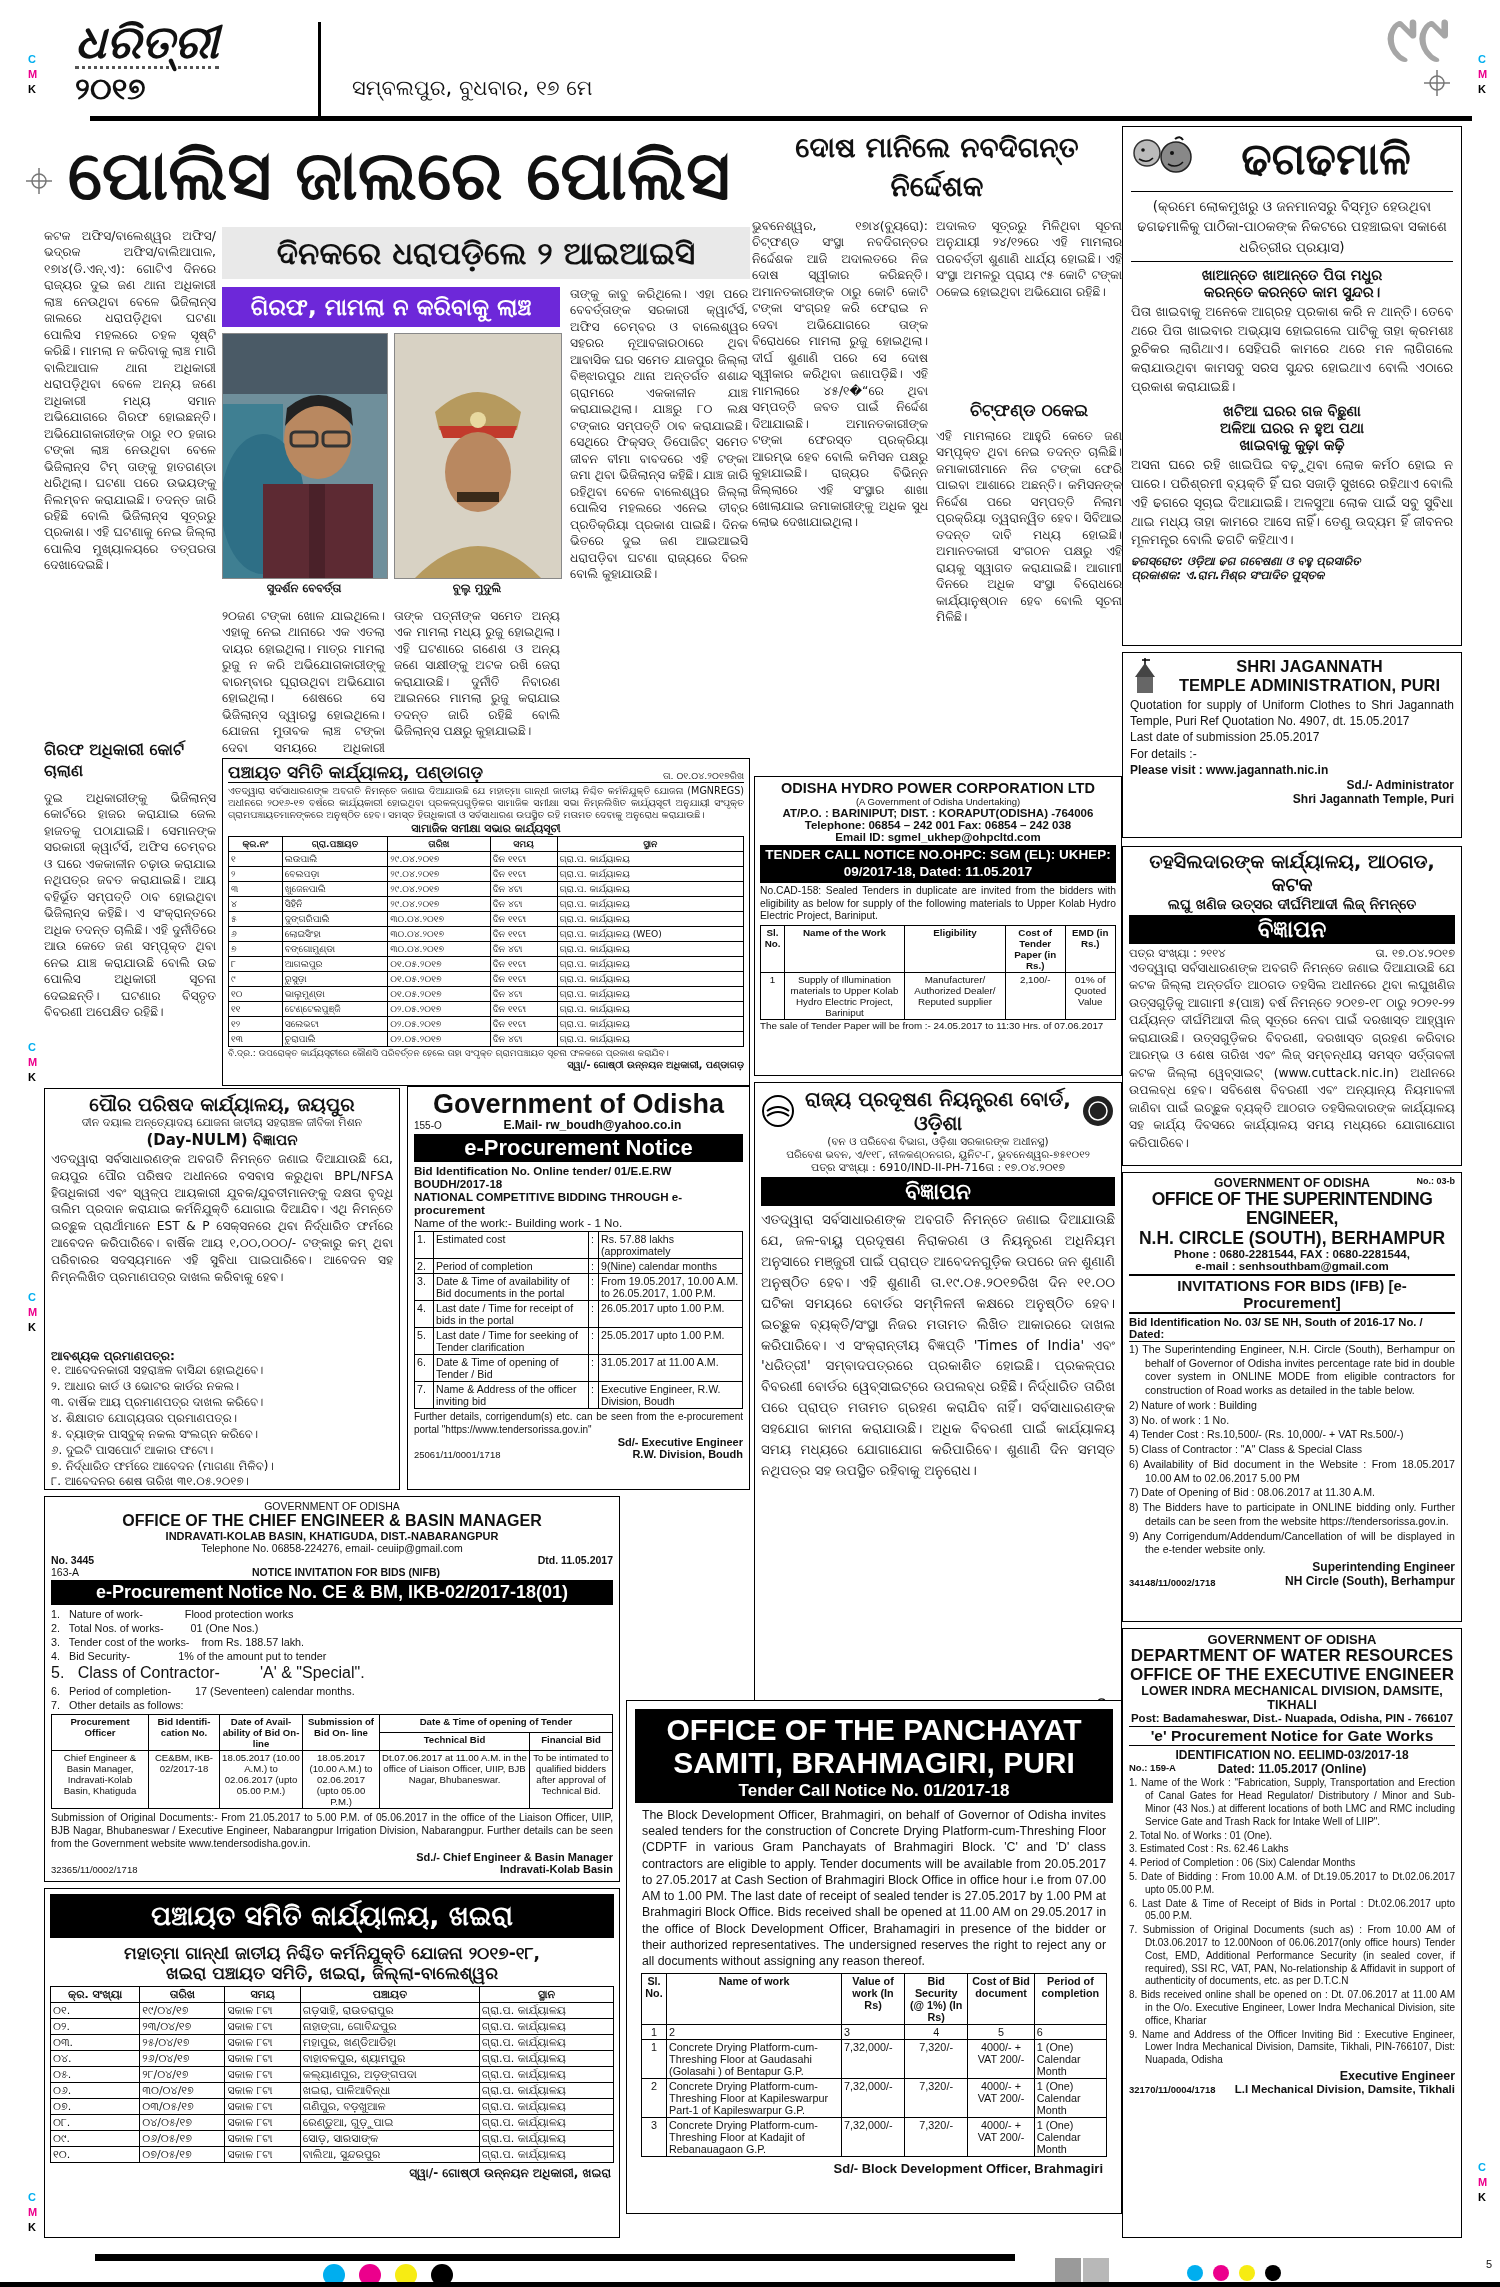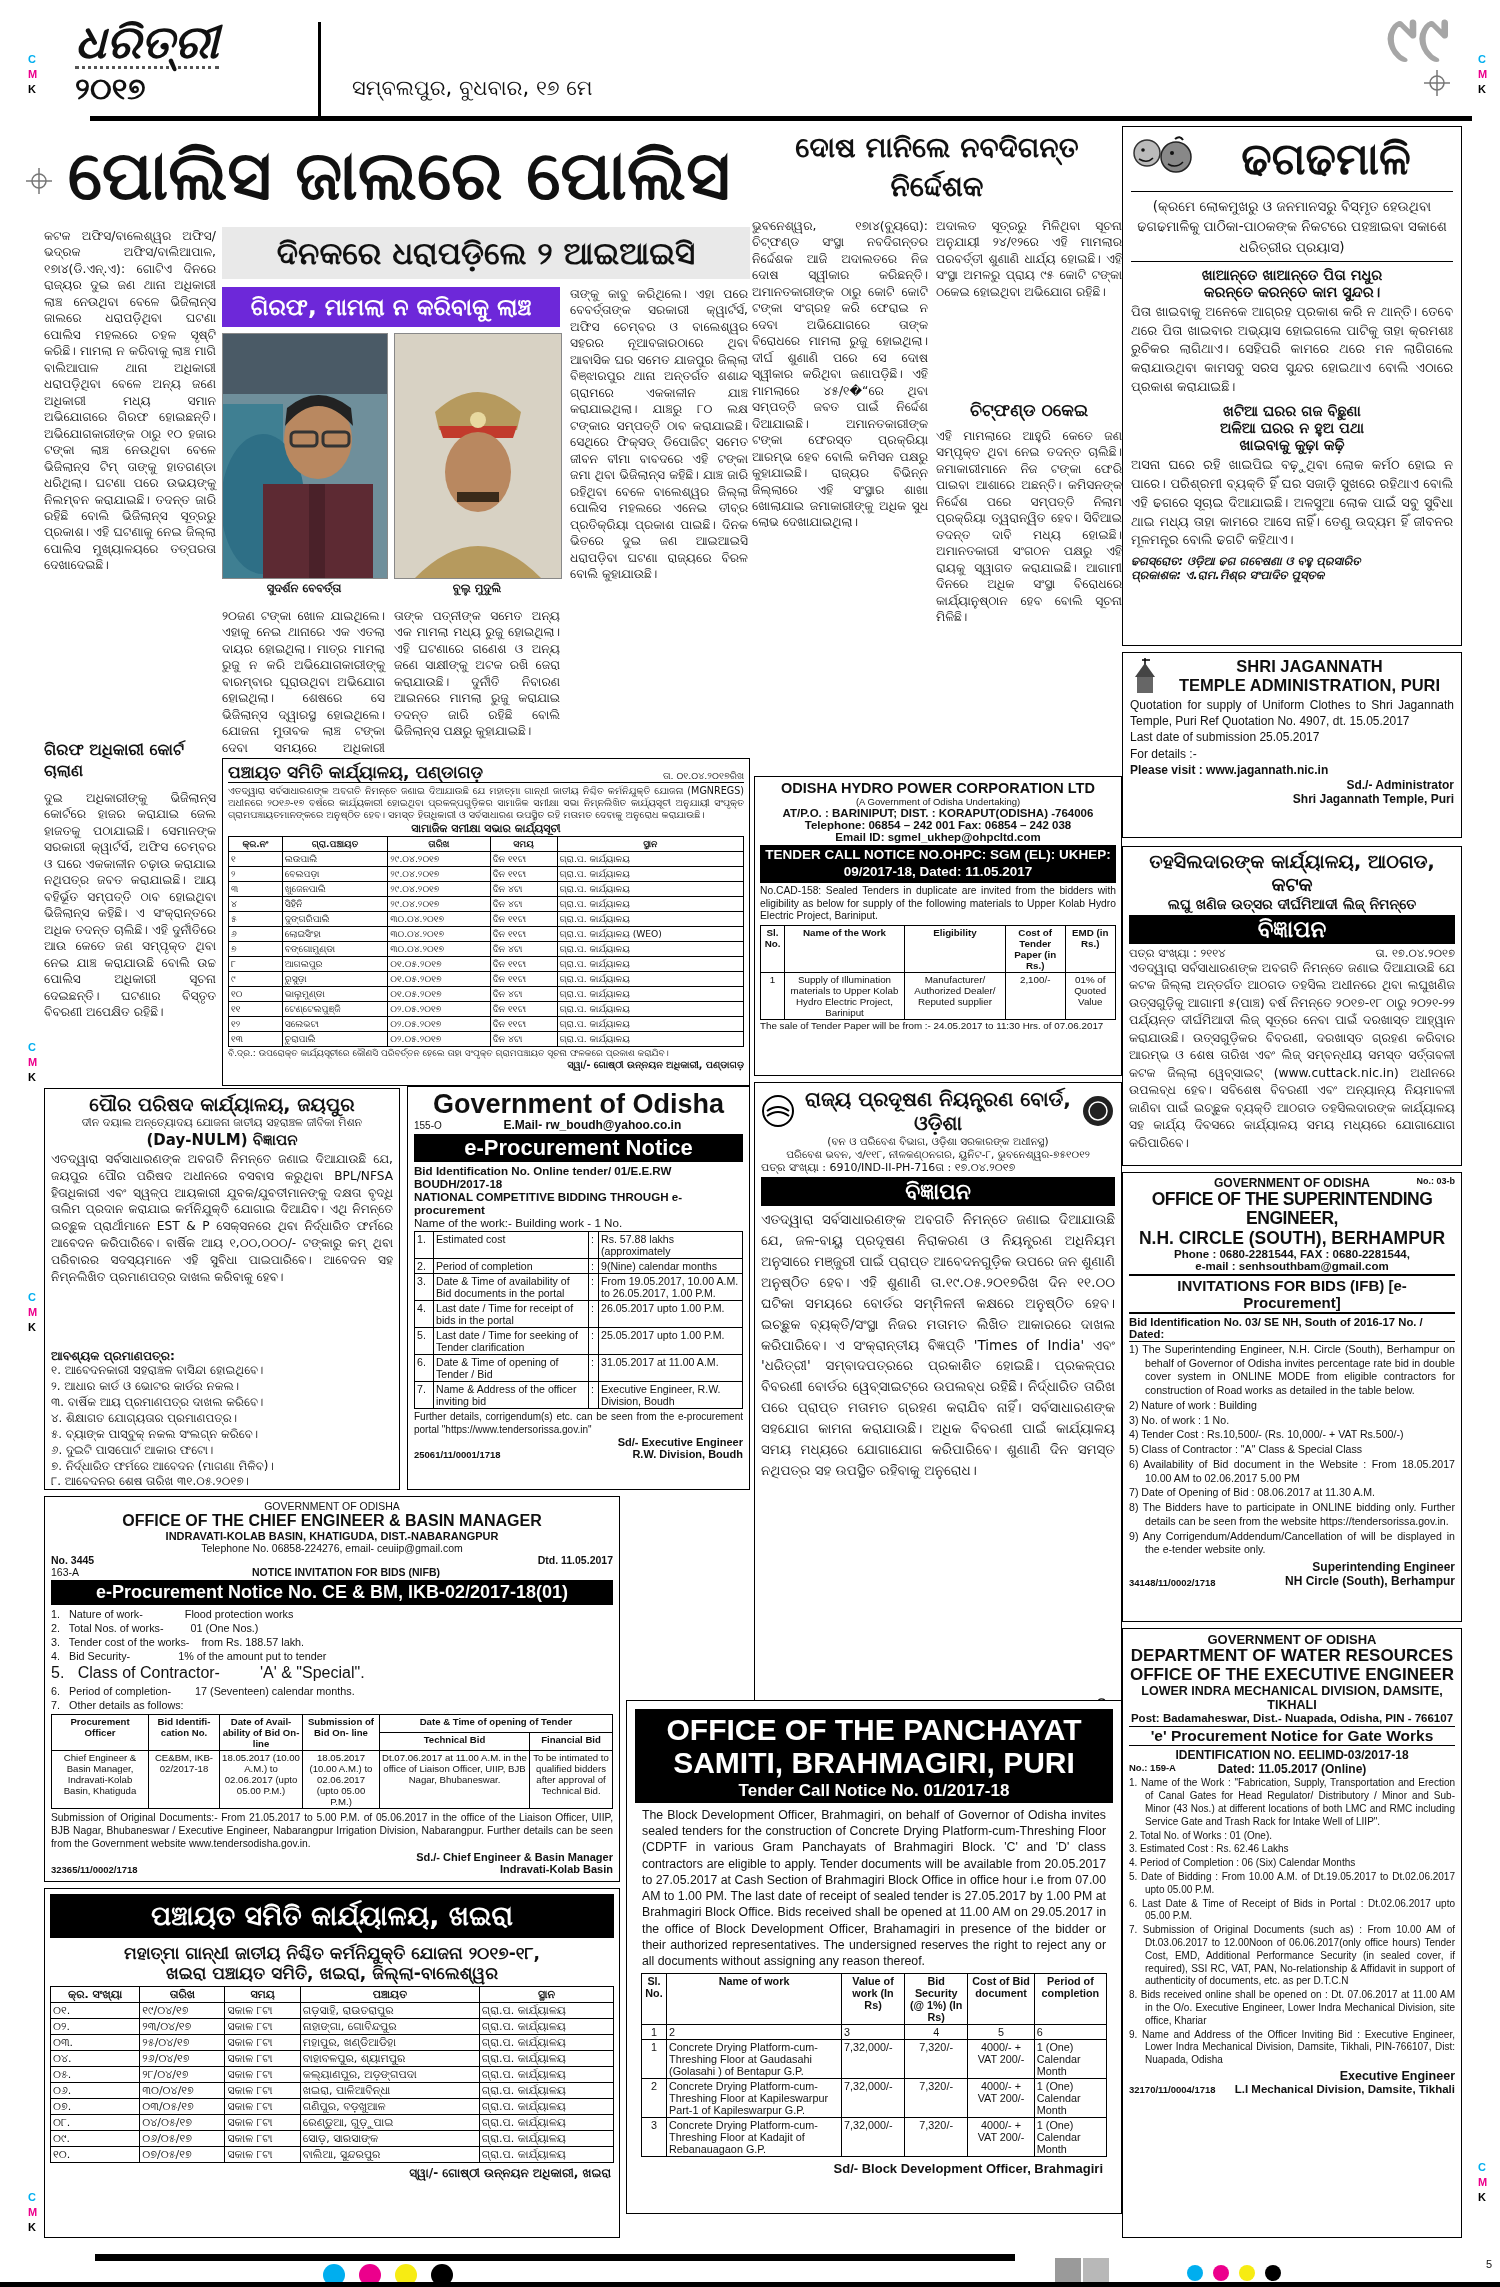--- a/index.html
+++ b/index.html
@@ -14,21 +14,21 @@
   .odia{font-family:"DejaVu Sans",sans-serif;}
   .body-odia{font-size:12.3px;line-height:1.34;}
   .tt{border-collapse:collapse;width:100%;}
   .tt td,.tt th{border:1px solid #000;padding:1px 2px;vertical-align:top;}
   .rule{background:#000;}
   .crosshair{width:26px;height:26px;}
   .cmyk span{display:block;font-size:11px;font-weight:bold;line-height:15px;}
   .caption{font-size:11.5px;font-weight:bold;text-align:center;}
   .photo{overflow:hidden;border:1px solid #888;}
   .sig{font-weight:bold;text-align:right;}
-  .code{font-size:9.5px;font-weight:bold;}
+  .code{font-size:9.5px;}
   .hang{padding-left:16px;text-indent:-16px;}
 </style>
 </head>
 <body>
 
 <div id="page">
 
   <div class="abs cmyk" style="left:28px;top:52px">
     <span style="color:#00aeef">C</span>
       <span style="color:#ec008c">M</span>
@@ -168,21 +168,21 @@
         <path d="M6 22 Q17 14 28 22 M6 17 Q17 9 28 17" fill="none" stroke="#000" stroke-width="2"></path>
       </svg>
       <div class="odia b ctr" style="flex:1;font-size:20px">ରାଜ୍ୟ ପ୍ରଦୂଷଣ ନିୟନ୍ତ୍ରଣ ବୋର୍ଡ, ଓଡ଼ିଶା</div>
       <svg width="34" height="34" viewBox="0 0 34 34">
         <circle cx="17" cy="17" r="15" fill="#222"></circle>
         <circle cx="17" cy="17" r="9" fill="none" stroke="#fff" stroke-width="1.5"></circle>
       </svg>
     </div>
     <div class="odia ctr" style="font-size:10.5px">(ବନ ଓ ପରିବେଶ ବିଭାଗ, ଓଡ଼ିଶା ସରକାରଙ୍କ ଅଧୀନସ୍ଥ)</div>
     <div class="odia ctr" style="font-size:10.5px">ପରିବେଶ ଭବନ, ଏ/୧୧୮, ନୀଳକଣ୍ଠନଗର, ୟୁନିଟ-୮, ଭୁବନେଶ୍ୱର-୭୫୧୦୧୨</div>
-    <div style="display:flex;justify-content:flex-start;font-size:11px" class="odia">
+    <div style="display:flex;justify-content:center;font-size:11px" class="odia">
       <span>ପତ୍ର ସଂଖ୍ୟା : 6910/IND-II-PH-716</span>
       <span>ତା : ୧୭.୦୪.୨୦୧୭</span>
     </div>
     <div class="bar odia" style="font-size:22px;padding:2px 0;margin:3px 0">ବିଜ୍ଞାପନ</div>
     <div class="odia jt" style="font-size:13.5px;line-height:1.55;height:488px;overflow:hidden">ଏତଦ୍ୱାରା ସର୍ବସାଧାରଣଙ୍କ ଅବଗତି ନିମନ୍ତେ ଜଣାଇ ଦିଆଯାଉଛି ଯେ, ଜଳ-ବାୟୁ ପ୍ରଦୂଷଣ ନିରାକରଣ ଓ ନିୟନ୍ତ୍ରଣ ଅଧିନିୟମ ଅନୁସାରେ ମଞ୍ଜୁରୀ ପାଇଁ ପ୍ରାପ୍ତ ଆବେଦନଗୁଡ଼ିକ ଉପରେ ଜନ ଶୁଣାଣି ଅନୁଷ୍ଠିତ ହେବ। ଏହି ଶୁଣାଣି ତା.୧୯.୦୫.୨୦୧୭ରିଖ ଦିନ ୧୧.୦୦ ଘଟିକା ସମୟରେ ବୋର୍ଡର ସମ୍ମିଳନୀ କକ୍ଷରେ ଅନୁଷ୍ଠିତ ହେବ। ଇଚ୍ଛୁକ ବ୍ୟକ୍ତି/ସଂସ୍ଥା ନିଜର ମତାମତ ଲିଖିତ ଆକାରରେ ଦାଖଲ କରିପାରିବେ। ଏ ସଂକ୍ରାନ୍ତୀୟ ବିଜ୍ଞପ୍ତି 'Times of India' ଏବଂ 'ଧରିତ୍ରୀ' ସମ୍ବାଦପତ୍ରରେ ପ୍ରକାଶିତ ହୋଇଛି। ପ୍ରକଳ୍ପର ବିବରଣୀ ବୋର୍ଡର ୱେବ୍‌ସାଇଟ୍‌ରେ ଉପଲବ୍ଧ ରହିଛି। ନିର୍ଦ୍ଧାରିତ ତାରିଖ ପରେ ପ୍ରାପ୍ତ ମତାମତ ଗ୍ରହଣ କରାଯିବ ନାହିଁ। ସର୍ବସାଧାରଣଙ୍କ ସହଯୋଗ କାମନା କରାଯାଉଛି। ଅଧିକ ବିବରଣୀ ପାଇଁ କାର୍ଯ୍ୟାଳୟ ସମୟ ମଧ୍ୟରେ ଯୋଗାଯୋଗ କରିପାରିବେ। ଶୁଣାଣି ଦିନ ସମସ୍ତ ନଥିପତ୍ର ସହ ଉପସ୍ଥିତ ରହିବାକୁ ଅନୁରୋଧ।</div>
     <div class="odia sig" style="font-size:13px">ସ୍ୱା./- ସଦସ୍ୟ ସଚିବ</div>
   </div>
 
   <div class="abs box" style="left:407px;top:1086px;width:343px;height:404px;padding:3px 6px">
     <div class="b ctr" style="font-size:27px;line-height:1.05">Government of Odisha</div>

